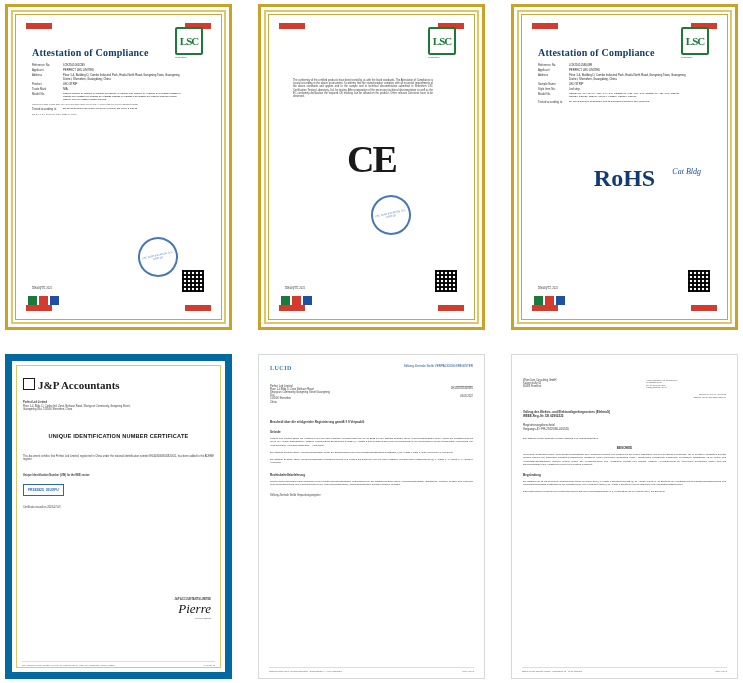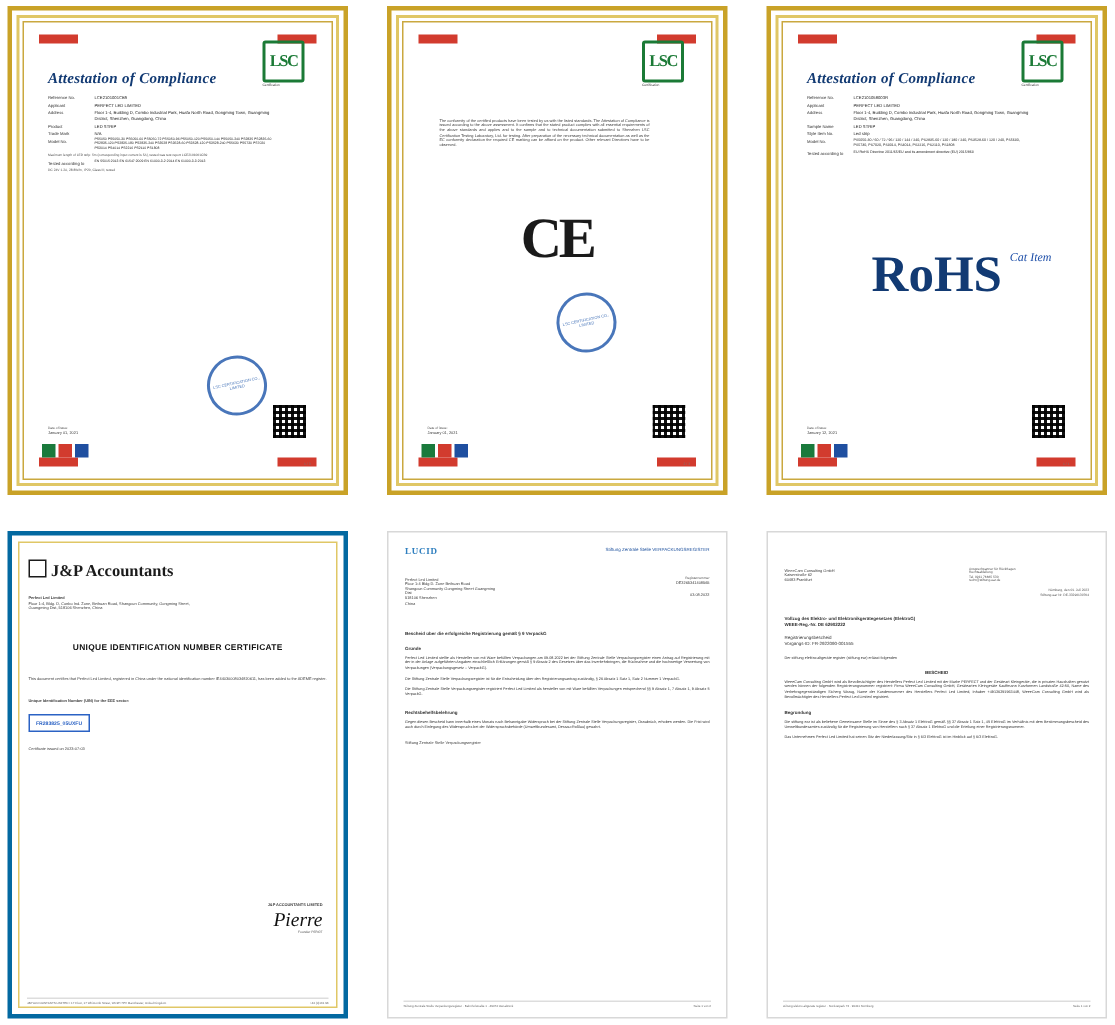--- a/index.html
+++ b/index.html
@@ -86,21 +86,20 @@
 
   
   .tiny { font-size: 2.6px; line-height: 1.25; color: #3b3b3b; }
   .micro { font-size: 2.2px; line-height: 1.2; color: #555; }
   .cert-title {
     font-family: "Liberation Serif", serif;
     font-size: 10px;
     color: #123a73;
     font-weight: bold;
     letter-spacing: 0.2px;
-    font-style: italic;
   }
   .field-row { display: flex; gap: 3px; margin-bottom: 1px; }
   .field-label { width: 28px; flex: 0 0 28px; font-size: 2.8px; color: #333; }
   .field-val { font-size: 2.8px; color: #222; flex: 1; }
 
   
   .lsc-logo {
     position: absolute;
     right: 10px; top: 10px;
     width: 34px; height: 26px;
@@ -119,21 +118,21 @@
   .ce-mark {
     font-family: "Liberation Serif", serif;
     font-size: 38px;
     font-weight: bold;
     color: #1a1a1a;
     letter-spacing: -2px;
     text-align: center;
   }
   .rohs-mark {
     font-family: "Liberation Serif", serif;
-    font-size: 34px;
+    font-size: 24px;
     font-weight: bold;
     color: #123a73;
     text-align: center;
   }
   .qr {
     width: 22px; height: 22px;
     background:
       repeating-linear-gradient(90deg, #111 0 2px, #fff 2px 4px),
       repeating-linear-gradient(0deg, #111 0 2px, #fff 2px 4px);
     background-blend-mode: multiply;
@@ -162,21 +161,21 @@
     position: relative;
     width: 100%;
     height: 100%;
     background: #ffffff;
     border: 1px solid #d8d8d8;
     box-sizing: border-box;
     padding: 10px 11px;
     overflow: hidden;
   }
   .doc-gold {
-    border: 3px solid #0369a1;
+    border: 7px solid #0369a1;
   }
   .doc-gold:before {
     content: "";
     position: absolute;
     left: 4px; top: 4px; right: 4px; bottom: 4px;
     border: 1px solid #e0c766;
     pointer-events: none;
   }
   .jp-brand {
     font-family: "Liberation Serif", serif;
@@ -399,21 +398,21 @@
             <div class="field-val" style="font-size:2.4px;">PS5050-30 / 60 / 72 / 96 / 120 / 144 / 240, PS2835-60 / 120 / 180 / 240, PS3528-60 / 120 / 240, PS5630, PS5730, PS7020, PS3014, PS4014, PS2216, PS2110, PS1808</div>
           </div>
           <div class="field-row" style="margin-top:2px;">
             <div class="field-label">Tested according to</div>
             <div class="field-val" style="font-size:2.4px;">EU RoHS Directive 2011/65/EU and its amendment directive (EU) 2015/863</div>
           </div>
         </div>
 
         <div class="rohs-mark" style="position:absolute; left:0; right:0; top:148px;">RoHS</div>
 
-        <div class="sig" style="position:absolute; right:24px; top:150px;">Cat Item</div>
+        <div class="sig" style="position:absolute; right:24px; top:150px;">Cat Bldg</div>
 
         <div style="position:absolute; left:14px; bottom:26px;">
           <div class="micro">Date of issue:</div>
           <div class="tiny">January 12, 2021</div>
         </div>
         <div style="position:absolute; right:14px; bottom:24px;">
           <div class="qr"></div>
         </div>
         <div class="corner-sq cs-bl1"></div>
         <div class="corner-sq cs-bl2"></div>

